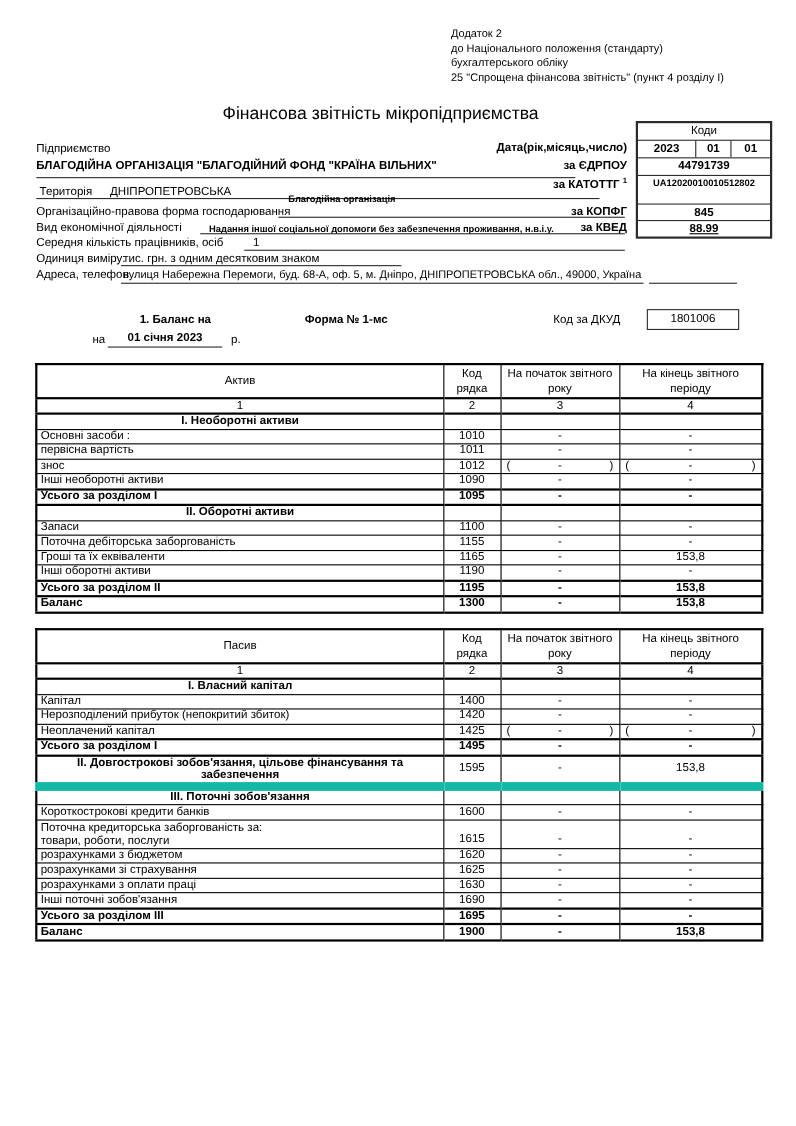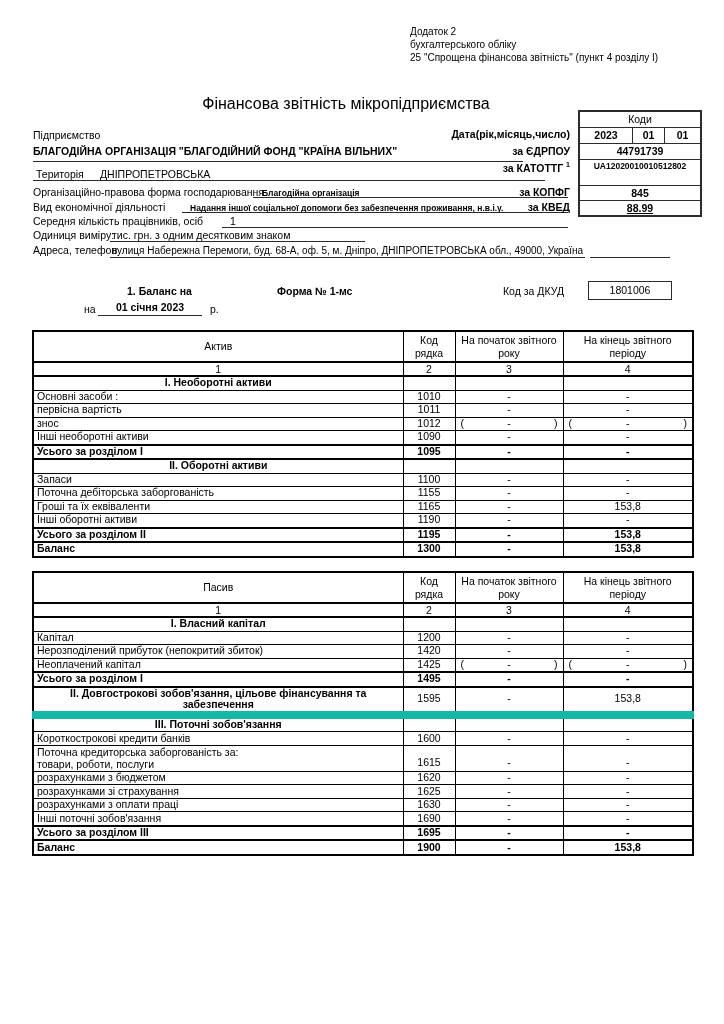--- a/index.html
+++ b/index.html
@@ -62,38 +62,39 @@
   tr.r-two-line td.lbl div { line-height:12.5px; }
   .paren-wrap { display:flex; justify-content:space-between; align-items:center; padding:0 2px; }
 </style>
 </head>
 <body>
 
 <div class="page">
 
   <div class="abs annex">
     <div>Додаток 2</div>
+    <div>до Національного положення (стандарту)</div>
     <div>бухгалтерського обліку</div>
     <div>25 "Спрощена фінансова звітність" (пункт 4 розділу I)</div>
   </div>
 
   <div class="abs doc-title">Фінансова звітність мікропідприємства</div>
 
   <div class="abs lab" style="left:33px;top:129px">Підприємство</div>
   <div class="code-label" style="top:128px">Дата(рік,місяць,число)</div>
 
   <div class="abs val-b" style="left:33px;top:145px">БЛАГОДІЙНА ОРГАНІЗАЦІЯ "БЛАГОДІЙНИЙ ФОНД "КРАЇНА ВІЛЬНИХ"</div>
   <div class="abs uline" style="left:33px;top:161px;width:490px"></div>
 
   <div class="abs lab" style="left:36px;top:168px">Територія</div>
   <div class="abs val-n" style="left:100px;top:168px">ДНІПРОПЕТРОВСЬКА</div>
   <div class="abs uline" style="left:33px;top:180px;width:512px"></div>
 
   <div class="abs lab" style="left:33px;top:186px">Організаційно-правова форма господарювання</div>
-  <div class="abs val-s" style="left:262px;top:188px">Благодійна організація</div>
+  <div class="abs val-s" style="left:262px;top:176px">Благодійна організація</div>
   <div class="abs uline" style="left:253px;top:197px;width:315px"></div>
 
   <div class="abs lab" style="left:33px;top:201px">Вид економічної діяльності</div>
   <div class="abs val-s" style="left:190px;top:203px">Надання іншої соціальної допомоги без забезпечення проживання, н.в.і.у.</div>
   <div class="abs uline" style="left:182px;top:212px;width:386px"></div>
 
   <div class="abs lab" style="left:33px;top:215px">Середня кількість працівників, осіб</div>
   <div class="abs val-n" style="left:230px;top:215px">1</div>
   <div class="abs uline" style="left:222px;top:227px;width:346px"></div>
 
@@ -273,21 +274,21 @@
       </thead>
       <tbody>
           <tr class="r-section">
             <td class="lbl">I. Власний капітал</td>
             <td class="code"></td>
             <td class="val"></td>
             <td class="val"></td>
           </tr>
           <tr class="r-normal">
             <td class="lbl">Капітал</td>
-            <td class="code">1200</td>
+            <td class="code">1400</td>
             <td class="val">-</td>
             <td class="val">-</td>
           </tr>
           <tr class="r-normal">
             <td class="lbl">Нерозподілений прибуток (непокритий збиток)</td>
             <td class="code">1420</td>
             <td class="val">-</td>
             <td class="val">-</td>
           </tr>
           <tr class="r-normal">

